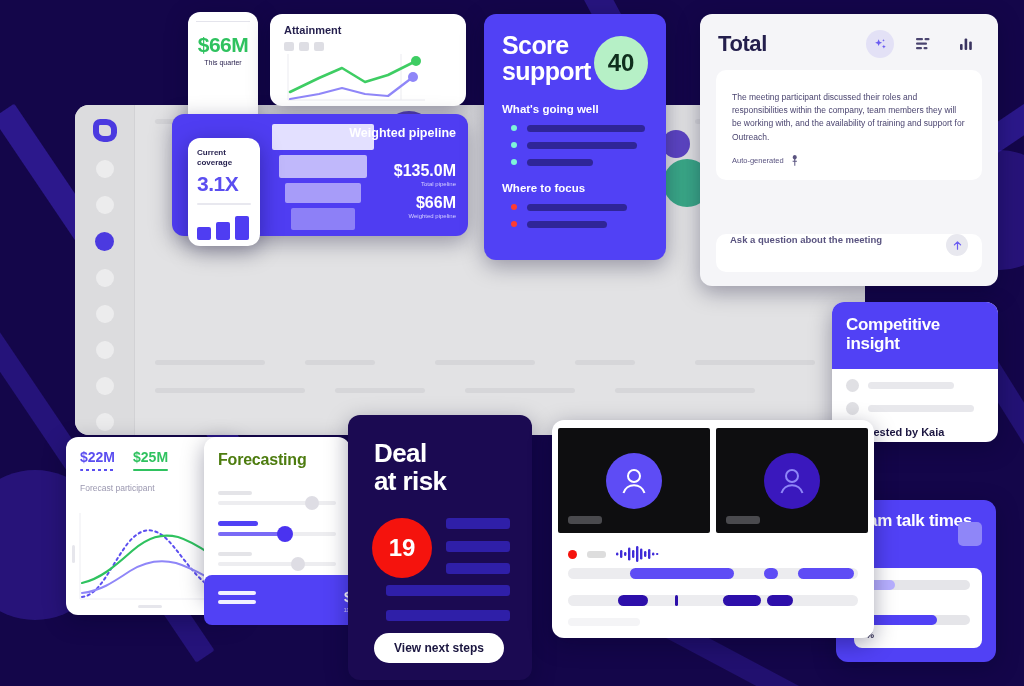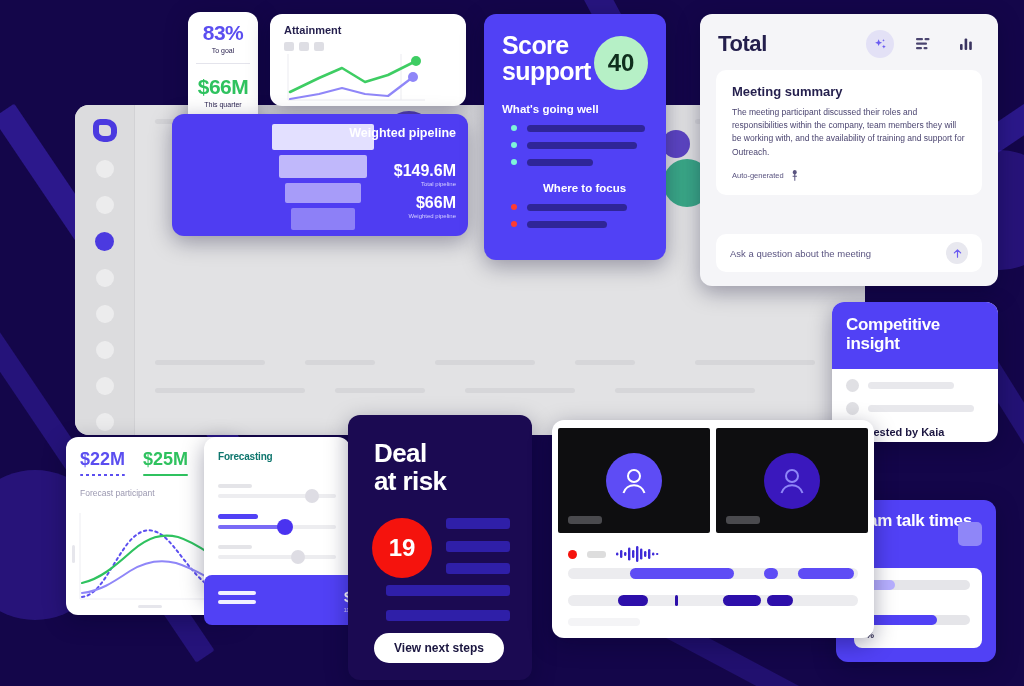--- a/index.html
+++ b/index.html
@@ -102,40 +102,40 @@
 
   
   #c-score { left: 484px; top: 14px; width: 182px; height: 246px; background: #5141f5; padding: 18px 18px; }
   #c-score h2 { color:#fff; font-size: 25px; font-weight: 700; line-height: 1.05; letter-spacing:-.6px; width: 110px;}
   #c-score .badge {
     position: absolute; right: 18px; top: 22px; width: 54px; height: 54px; border-radius: 50%;
     background: #b6f0c6; color: #0f2e1c; font-size: 24px; font-weight: 700;
     display:flex; align-items:center; justify-content:center;
   }
   #c-score h3 { color:#fff; font-size: 11.5px; font-weight: 700; margin-top: 18px; }
-  #c-score h3.second { margin-top: 16px; margin-left: 41px; }
+  #c-score h3.second { margin-top: 16px; }
   .bul { display:flex; align-items:center; gap: 10px; margin-top: 10px; padding-left: 9px; }
   .bul .dot { width: 6px; height: 6px; border-radius: 50%; flex: none; }
   .bul .dot.teal { background:#7df5d9; }
   .bul .dot.red  { background:#ff3b30; }
   .bul .bar { height: 7px; border-radius: 4px; background: #2f2597; }
 
   
   #c-assist { left: 700px; top: 14px; width: 298px; height: 272px; background: #f5f5f8; }
   #c-assist .hdr { display:flex; align-items:center; padding: 16px 18px 0; }
   #c-assist h2 { color:#241f4d; font-size: 22px; font-weight: 700; letter-spacing:-.4px; }
   #c-assist .icons { margin-left:auto; display:flex; align-items:center; gap: 15px; }
   .ibtn { width: 28px; height: 28px; border-radius: 50%; display:flex; align-items:center; justify-content:center; }
   .ibtn.active { background:#e3e1f6; }
   .inner-card { margin: 12px 16px 0; background:#fff; border-radius: 10px; padding: 14px 16px; }
   .inner-card h4 { color:#241f4d; font-size: 13px; font-weight: 700; }
   .inner-card p { color:#4b4570; font-size: 8.5px; line-height: 1.55; margin-top: 7px; }
   .auto { color:#5a5480; font-size: 7.5px; margin-top: 11px; display:flex; align-items:center; gap:6px; }
   .ask { position:absolute; left: 16px; right: 16px; bottom: 14px; background:#fff; border-radius: 10px;
-      height: 38px; display:flex; align-items:center; padding: 0 14px; }
+      height: 38px; display:flex; align-items:flex-start; padding: 0 14px; font-weight: bold; }
   .ask .ph { color:#5a5480; font-size: 9.5px; }
   .ask .send { margin-left:auto; width: 22px; height: 22px; border-radius:50%; background:#e8e8ef;
       display:flex; align-items:center; justify-content:center; }
 
   
   #c-comp { left: 832px; top: 302px; width: 166px; height: 140px; background: #fff; overflow:hidden; }
   #c-comp .top { background:#5141f5; padding: 14px 14px 16px; }
   #c-comp h2 { color:#fff; font-size: 17px; font-weight: 700; line-height: 1.1; letter-spacing:-.3px; }
   .crow { display:flex; align-items:center; gap: 9px; padding: 10px 14px 0; }
   .crow .av { width: 13px; height: 13px; border-radius:50%; background:#e0e0e4; flex:none; }
@@ -148,31 +148,31 @@
   #c-talk .sq { position:absolute; right: 14px; top: 22px; width: 24px; height: 24px; border-radius:5px; background:#8f86f8; }
   #c-talk .panel { position:absolute; left: 18px; right: 14px; top: 68px; bottom: 14px;
       background:#fff; border-radius: 8px; padding: 12px 12px; }
   .tt-track { height: 10px; border-radius: 6px; background:#e5e5e9; position: relative; }
   .tt-track i { position:absolute; left:0; top:0; bottom:0; border-radius:6px; display:block; }
   .tt-pct { color:#1b1640; font-size: 9px; font-weight: 700; margin-top: 5px; }
 
   
   #c-prob { left: 66px; top: 437px; width: 172px; height: 178px; background: #fff; }
   #c-prob .tabs { display:flex; gap: 18px; padding: 12px 0 0 14px; }
-  .tab .v { font-size: 18px; font-weight: 700; }
+  .tab .v { font-size: 14px; font-weight: 700; }
   .tab.a .v { color:#5b4ef0; }
   .tab.b .v { color:#2fc25f; }
   .tab .u { height: 2px; margin-top: 4px; border-radius:2px; }
   .tab.a .u { background: repeating-linear-gradient(90deg,#5b4ef0 0 3px,transparent 3px 6px); }
   .tab.b .u { background:#2fc25f; }
   #c-prob .cap { color:#9b98b0; font-size: 8.5px; padding: 12px 0 0 14px; }
 
   
   #c-fcast { left: 204px; top: 437px; width: 146px; height: 160px; background: #fff; }
-  #c-fcast h2 { color:#0f766e; font-size: 10px; font-weight: 700; padding: 14px 0 0 14px; letter-spacing:-.2px; }
+  #c-fcast h2 { color:#4d7c0f; font-size: 16px; font-weight: 700; padding: 14px 0 0 14px; letter-spacing:-.2px; }
   .sl { position: relative; margin: 0 14px; }
   .sl .cap { height: 4px; width: 34px; background:#e4e4e8; border-radius:3px; }
   .sl .cap.on { background:#5141f5; width: 40px; height: 5px; }
   .sl .tr { height: 4px; background:#ededf0; border-radius:3px; margin-top: 6px; position: relative; }
   .sl .tr i { position:absolute; left:0; top:0; bottom:0; background:#7a6bf6; border-radius:3px; }
   .sl .kn { position:absolute; top: 50%; transform: translate(-50%,-50%); border-radius:50%; }
   #c-fcast .money { position:absolute; left: 0; right: -64px; bottom: -28px; height: 50px;
       background:#5141f5; border-radius: 8px; display:flex; align-items:center; padding: 0 14px; }
   #c-fcast .money .lines i { display:block; height: 4px; width: 38px; background:#fff; border-radius:3px; margin-bottom: 5px; opacity:.92; }
   #c-fcast .money .r { margin-left:auto; text-align:center; padding-right: 18px;}
@@ -272,24 +272,20 @@
         <div class="bub g" style="left:388px; top:71px; width:13px; height:13px;"></div>
         <div class="bub g" style="left:459px; top:71px; width:13px; height:13px;"></div>
         <div class="bub g" style="left:528px; top:54px; width:48px; height:48px;"></div>
         <div class="bub g" style="left:633px; top:58px; width:40px; height:40px;"></div>
         <div class="bub g" style="left:700px; top:70px; width:16px; height:16px;"></div>
       </div>
     </div>
   </div>
 
   <div id="c-goal" class="card shadow">
-    <div class="goal-sec">
-      <div class="big">83%</div>
-      <div class="sub">To goal</div>
-    </div>
     <div class="rule"></div>
     <div class="goal-sec" style="padding-top:2px;">
       <div class="big green">$66M</div>
       <div class="sub">This quarter</div>
     </div>
   </div>
 
   <div id="c-attain" class="card shadow">
     <div class="title">Attainment</div>
     <div class="sw-row">
@@ -309,26 +305,36 @@
   </div>
 
   <div id="c-pipe" class="card shadow">
     <div class="funnel">
       <div class="fb" style="width:102px; height:26px; background:#e3e0ff;"></div>
       <div class="fb" style="width:88px; height:23px; background:#c0b8fb;"></div>
       <div class="fb" style="width:76px; height:20px; background:#a79cf9;"></div>
       <div class="fb" style="width:64px; height:22px; background:#8d80f7;"></div>
     </div>
     <div class="wp-title">Weighted pipeline</div>
-    <div class="wp-v1">$149.6M</div>
+    <div class="wp-v1">$135.0M</div>
     <div class="wp-c1">Total pipeline</div>
     <div class="wp-v2">$66M</div>
     <div class="wp-c2">Weighted pipeline</div>
   </div>
 
+  <div id="c-cov" class="card shadow">
+    <div class="lbl">Current coverage</div>
+    <div class="val">3.1X</div>
+    <div class="rule"></div>
+    <div class="bars">
+      <i style="height:13px;"></i>
+      <i style="height:18px;"></i>
+      <i style="height:24px;"></i>
+    </div>
+  </div>
 
   <div id="c-score" class="card shadow">
     <h2>Score support</h2>
     <div class="badge">40</div>
     <h3>What's going well</h3>
     <div class="bul">
         <span class="dot teal"></span>
         <span class="bar" style="width:118px;"></span>
       </div>
     <div class="bul">
@@ -372,21 +378,20 @@
           <svg width="15" height="14" viewBox="0 0 15 14" fill="#3a3460">
             <rect x="1" y="7" width="2.6" height="6" rx="1"></rect>
             <rect x="5.6" y="1.5" width="2.6" height="11.5" rx="1"></rect>
             <rect x="10.2" y="4.5" width="2.6" height="8.5" rx="1"></rect>
           </svg>
         </span>
       </div>
     </div>
 
     <div class="inner-card">
-      <h4>Meeting summary</h4>
       <p>The meeting participant discussed their roles and responsibilities within the company, team members they will be working with, and the availability of training and support for Outreach.</p>
       <div class="auto">
         <span>Auto-generated</span>
         <svg width="9" height="11" viewBox="0 0 9 11" fill="#5a5480">
           <path d="M4.5 0a2.3 2.3 0 0 1 2.3 2.3c0 1-.6 1.7-1.5 2.1v1.3h1.6v1H5.3v4h-1v-4H2.6v-1h1.6V4.4C3.3 4 2.7 3.3 2.7 2.3A2.3 2.3 0 0 1 4.5 0z"></path>
         </svg>
       </div>
     </div>
 
     <div class="ask">

